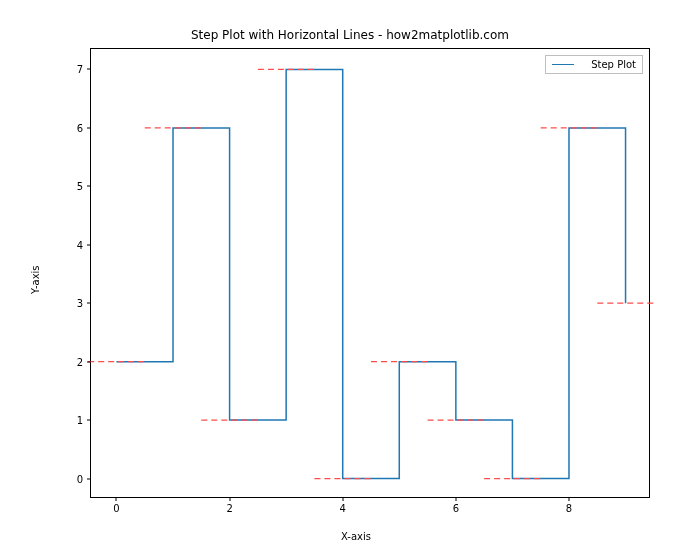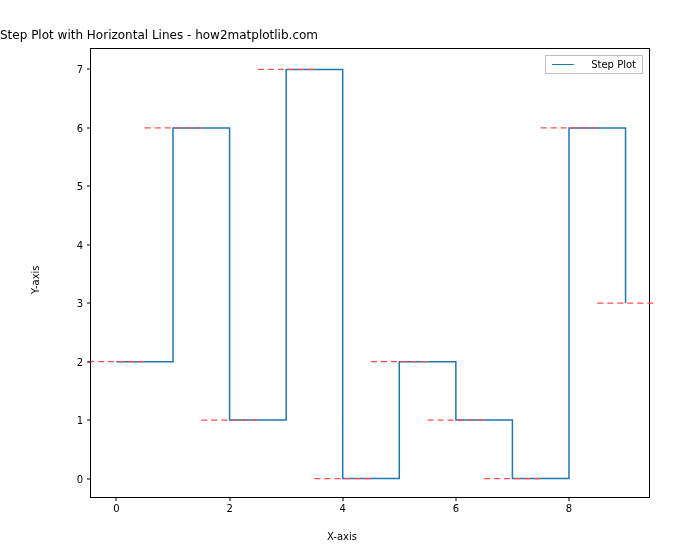--- a/index.html
+++ b/index.html
@@ -15,27 +15,27 @@
   .figure {
     position: relative;
     width: 700px;
     height: 560px;
   }
   .title {
     position: absolute;
     top: 28px;
     left: 0;
     width: 700px;
-    text-align: left;
+    text-align: center;
     font-size: 12px;
   }
   .xlabel {
     position: absolute;
     bottom: 18px;
-    left: 0;
+    left: 14px;
     width: 684px;
     text-align: center;
     font-size: 10px;
   }
   .ylabel {
     position: absolute;
     left: 30px;
     top: 0;
     height: 560px;
     writing-mode: vertical-rl;

